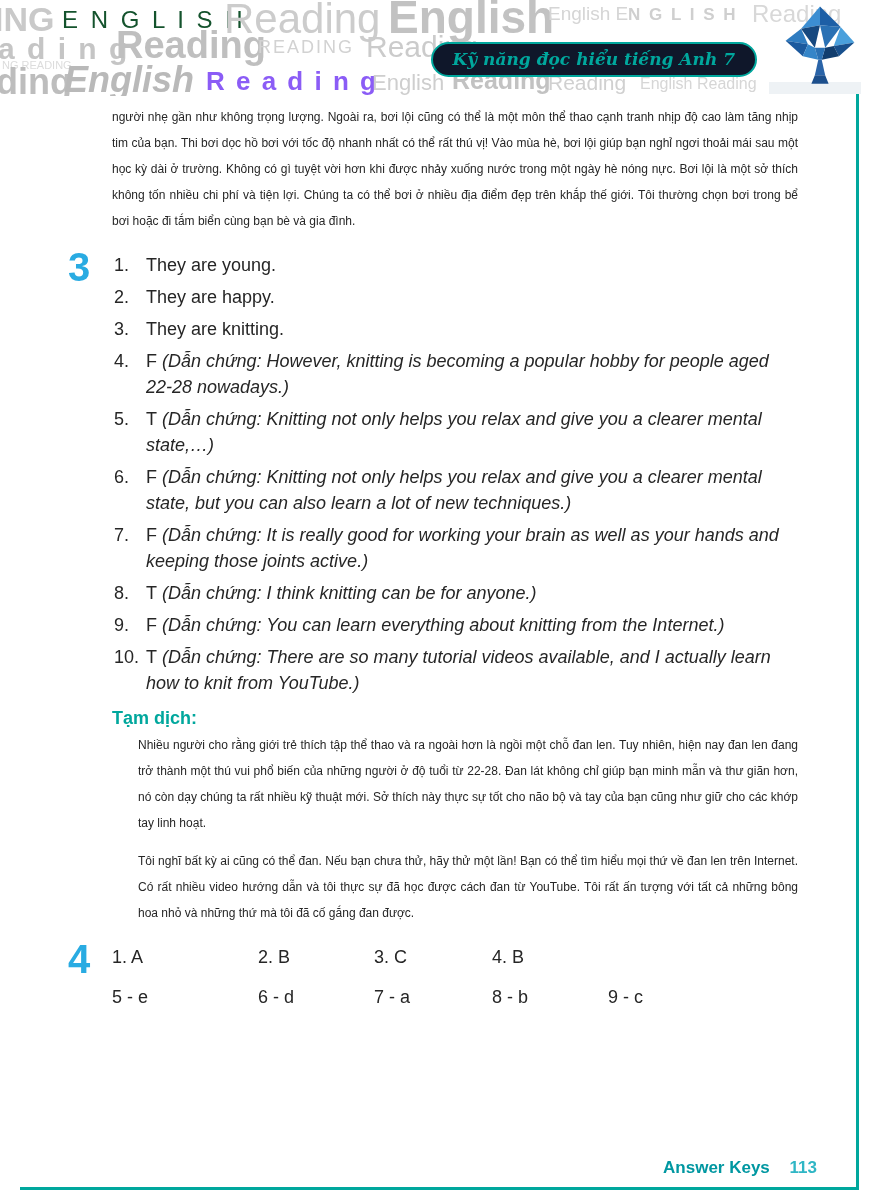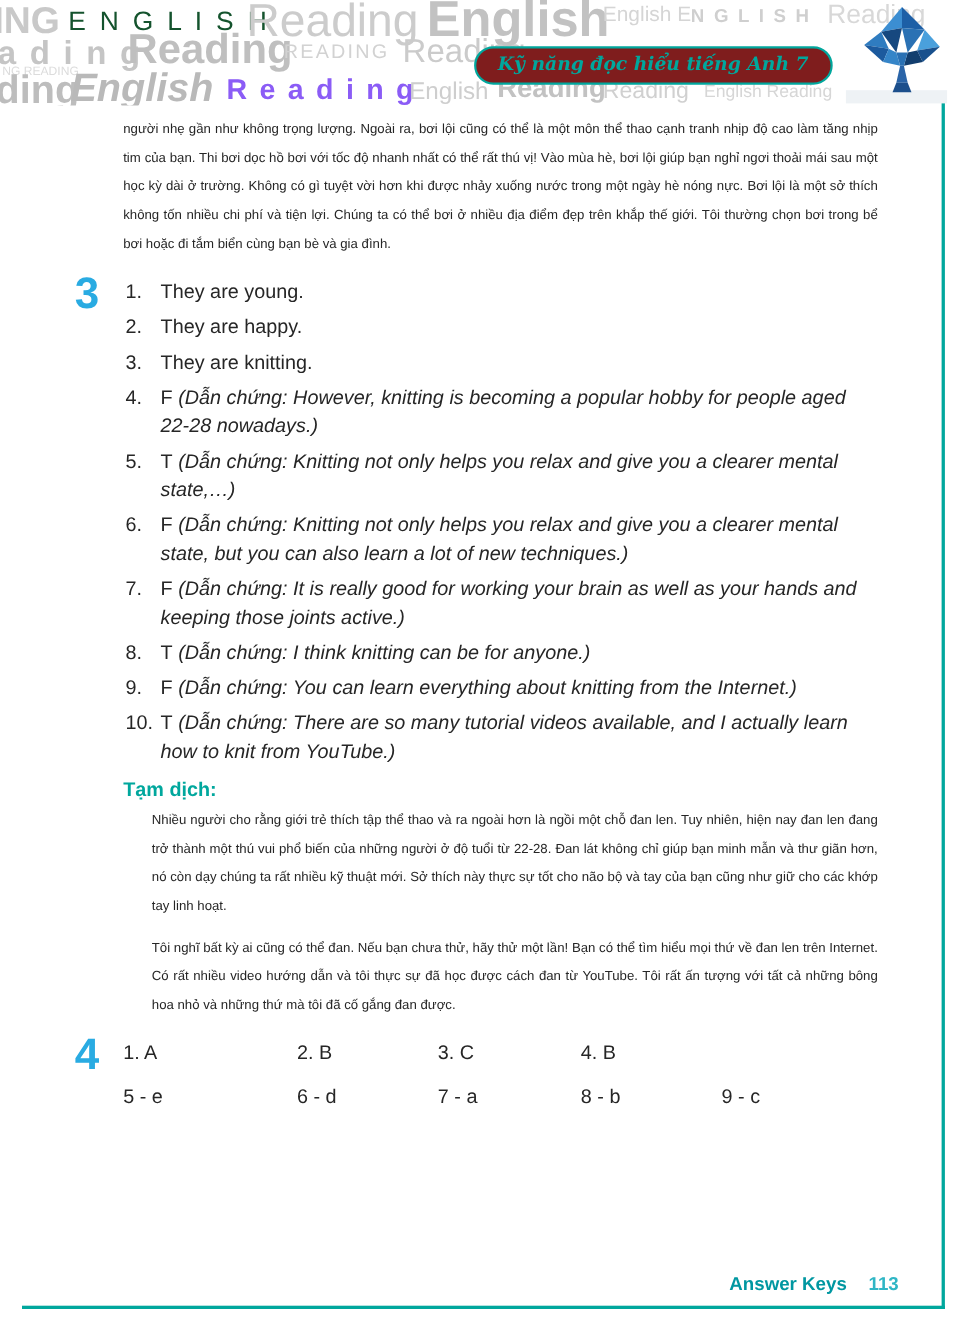--- a/index.html
+++ b/index.html
@@ -3,38 +3,38 @@
 <meta charset="utf-8">
 <style>
   html,body{margin:0;padding:0;background:#ffffff;}
   .page{position:relative;width:879px;height:1200px;margin:0 auto;background:#fff;overflow:hidden;
         font-family:"Liberation Sans",sans-serif;color:#262626;}
 
   
   .header{position:absolute;top:0;left:0;width:879px;height:96px;overflow:hidden;background:#fff;}
   .watermark span{position:absolute;white-space:nowrap;line-height:1;user-select:none;}
   .badge{position:absolute;top:42px;right:122px;padding:5px 20px 6px;border:2px solid #00A79D;
-         border-radius:22px;background:#7f1d1d;color:#00A79D;font:italic bold 17px "DejaVu Serif",serif;
+         border-radius:22px;background:#0f172a;color:#00A79D;font:italic bold 17px "DejaVu Serif",serif;
          white-space:nowrap;z-index:3;}
   .logo{position:absolute;top:2px;right:16px;width:86px;height:88px;z-index:3;}
   .logo-shelf{position:absolute;top:82px;right:18px;width:92px;height:12px;background:#eef2f5;z-index:2;}
 
   
   .main{position:absolute;top:104px;left:112px;width:686px;}
   .para{margin:0 0 18px;font-size:12px;line-height:26px;text-align:justify;}
   .section{position:relative;}
   .sec-num{position:absolute;left:-44px;top:-7px;font-size:40px;font-weight:bold;color:#29ABE2;}
   .answers{list-style:none;margin:0;padding:0;}
   .answers li{position:relative;padding-left:34px;font-size:18px;line-height:26px;margin-bottom:6px;}
   .answers .num{position:absolute;left:2px;}
   .answers .ev{font-style:italic;margin-left:5px;}
   .tam-dich{margin:12px 0 3px;font-size:18px;color:#00A79D;font-weight:bold;}
   .trans{padding-left:26px;margin:0 0 12px;}
   .sec4{margin-top:18px;}
-  .grid-row{display:flex;font-size:18px;line-height:26px;margin-bottom:14px;gap:12px;}
+  .grid-row{display:flex;font-size:18px;line-height:26px;margin-bottom:14px;}
   .cell{flex:0 0 auto;}
   .c1{width:146px;} .c2{width:116px;} .c3{width:118px;} .c4{width:116px;} .c5{width:auto;}
 
   
   .footer-text{position:absolute;right:62px;bottom:22px;font-size:17px;white-space:nowrap;z-index:3;}
   .footer-label{color:#0097A1;font-weight:bold;margin-right:15px;}
   .footer-page{color:#2FB6C5;font-weight:bold;}
   .footer-rule{position:absolute;left:20px;right:20px;bottom:10px;height:3px;background:#00A79D;}
   .side-rule{position:absolute;top:90px;bottom:10px;right:20px;width:3px;background:#00A79D;}
 </style>

